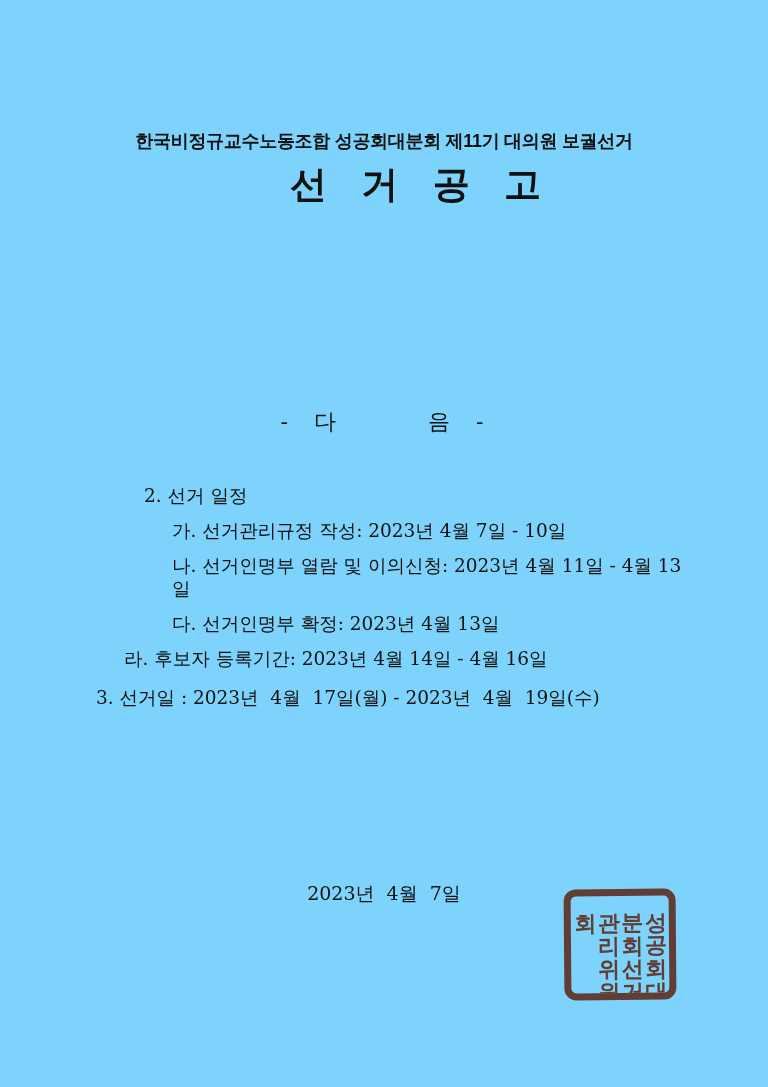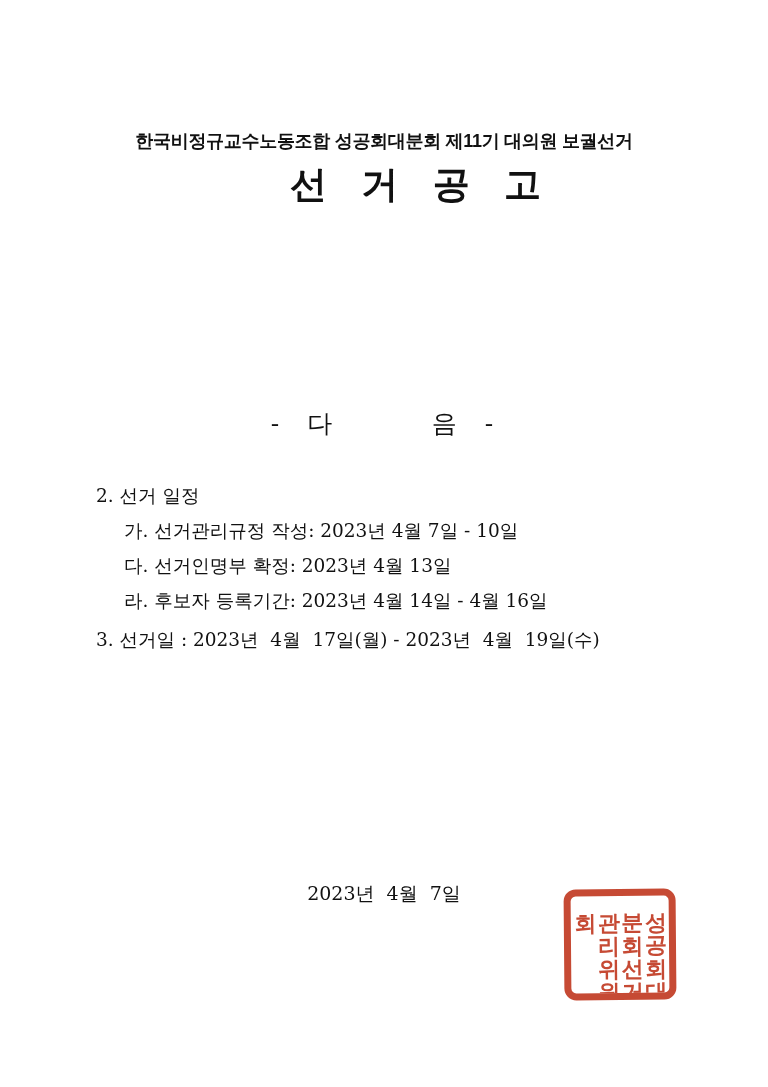--- a/index.html
+++ b/index.html
@@ -1,21 +1,21 @@
 <!DOCTYPE html>
 <html lang="ko"><head>
 <meta charset="utf-8">
 <style>
   html, body { margin: 0; padding: 0; background: #e8e8e8; }
   .page {
     position: relative;
     width: 768px;
     height: 1087px;
     margin: 0 auto;
-    background: #ffffff;
+    background: #7dd3fc;
     font-family: "DejaVu Serif", serif;
     color: #111111;
     overflow: hidden;
   }
   .t { white-space: pre-wrap; }
 
   .doc-subtitle {
     position: absolute;
     top: 129px;
     left: 0;
@@ -48,36 +48,36 @@
     line-height: 35px;
     text-align: justify;
     text-justify: inter-character;
   }
   .divider {
     position: absolute;
     top: 407px;
     left: 0;
     width: 100%;
     text-align: center;
-    font-size: 25px;
+    font-size: 22px;
     letter-spacing: 4px;
   }
   .items {
     position: absolute;
     top: 484px;
     left: 96px;
     width: 600px;
   }
   .item {
     font-size: 18.5px;
     line-height: 23px;
   }
   .item.lv1 { padding-left: 28px; }
   .mb-lg { margin-bottom: 32px; }
-  .mb-sm { margin-bottom: 12px; }
+  .mb-sm { margin-bottom: 12px; margin-left: 48px; }
   .mb-md { margin-bottom: 16px; }
 
   .doc-date {
     position: absolute;
     top: 864px;
     left: 0;
     width: 100%;
     text-align: center;
     font-size: 19px;
     margin-top: 17px;
@@ -130,20 +130,21 @@
   <div class="doc-subtitle t">한국비정규교수노동조합 성공회대분회 제11기 대의원 보궐선거</div>
 
   <div class="doc-title t">선 거 공 고</div>
 
 
   <div class="divider t">-  다        음  -</div>
 
   <div class="items">
     <div class="item lv0 mb-sm t">2. 선거 일정</div>
     <div class="item lv1 mb-sm t">가. 선거관리규정 작성: 2023년 4월 7일 - 10일</div>
+    <div class="item lv1 mb-sm t">나. 선거인명부 열람 및 이의신청: 2023년 4월 11일 - 4월 13일</div>
     <div class="item lv1 mb-sm t">다. 선거인명부 확정: 2023년 4월 13일</div>
     <div class="item lv1 mb-md t">라. 후보자 등록기간: 2023년 4월 14일 - 4월 16일</div>
     <div class="item lv0 t">3. 선거일 : 2023년  4월  17일(월) - 2023년  4월  19일(수)</div>
   </div>
 
   <div class="doc-date t">2023년  4월  7일</div>
 
 
   <div class="seal">
     <div class="seal-inner">성공회대분회선거관리위원회</div>

